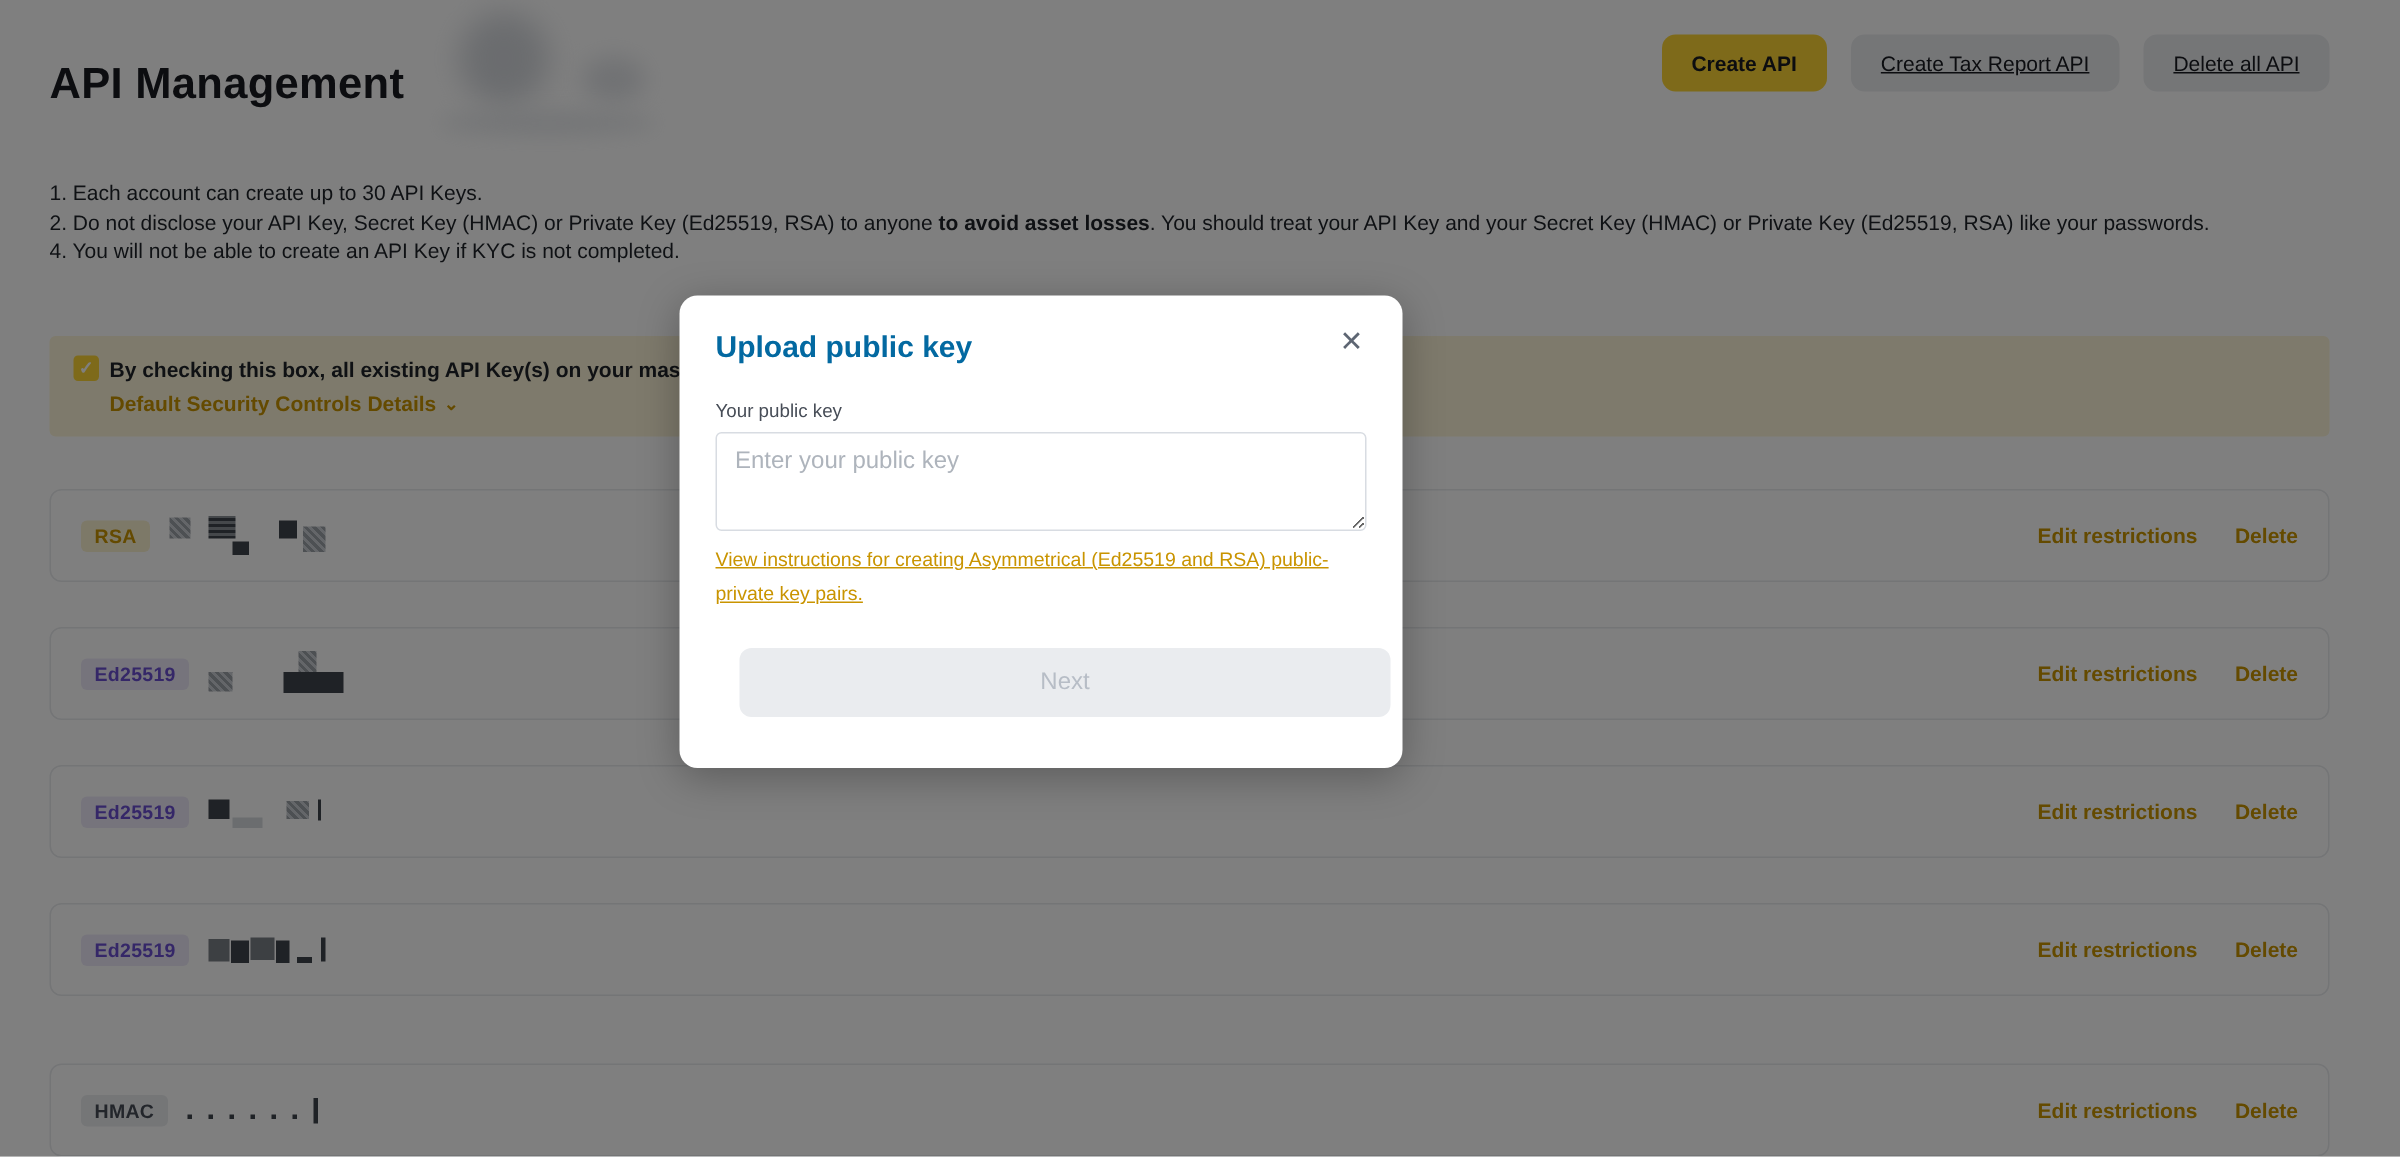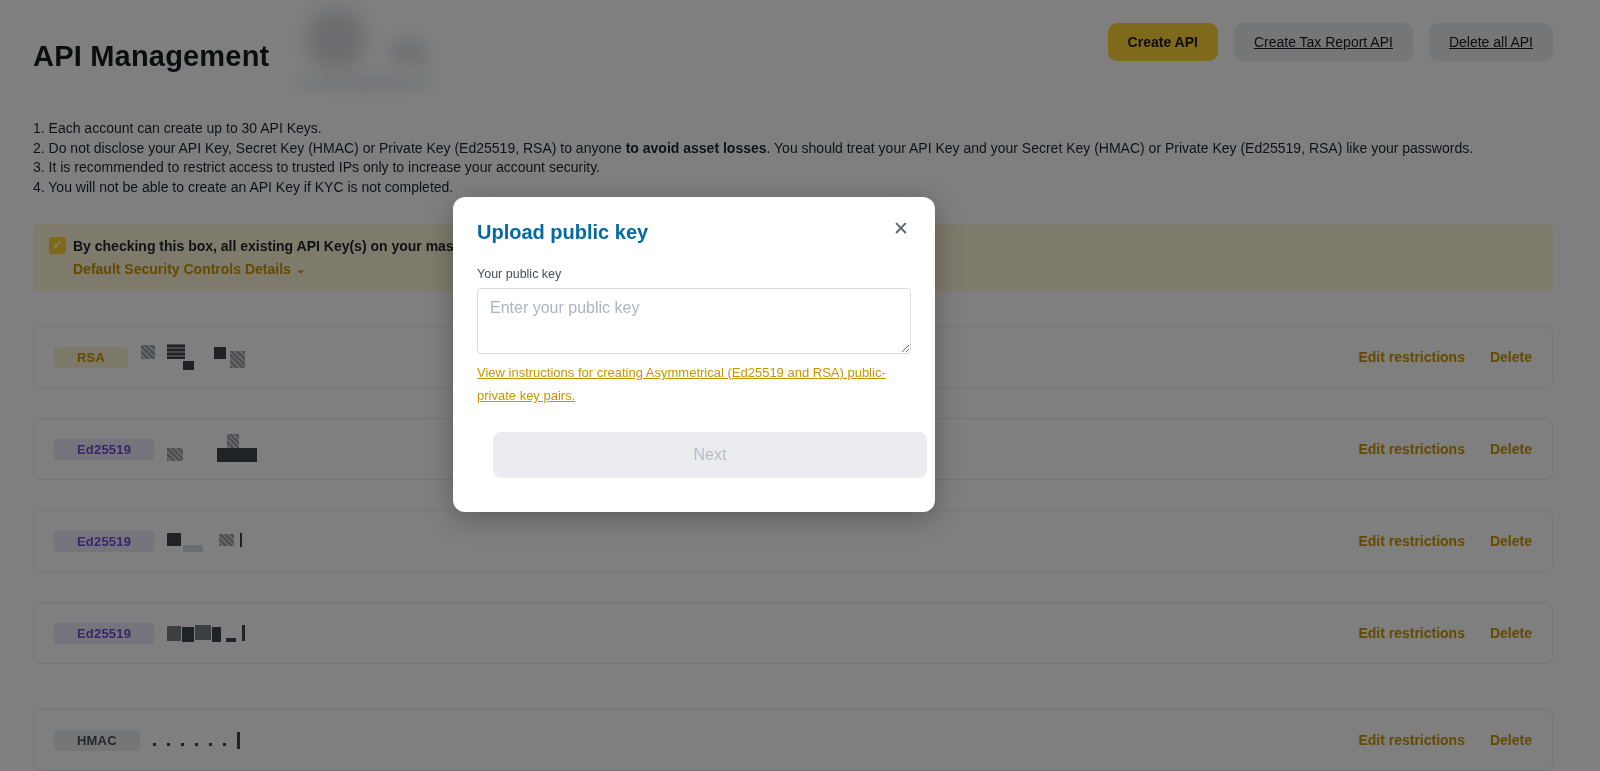--- a/index.html
+++ b/index.html
@@ -35,21 +35,21 @@
               color:#ffffff; font-size:12px; line-height:17px; text-align:center; font-weight:700; cursor:pointer; }
   .banner-text { font-size:14px; font-weight:600; color:#1E2329; line-height:17px; padding-top:1px; white-space:nowrap; overflow:hidden; }
   .banner-link { margin-left:24px; margin-top:6px; font-size:14px; font-weight:600; color:#C99400;
                  cursor:pointer; display:inline-flex; align-items:center; gap:5px; width:max-content; }
   .banner-link .chev { font-size:12px; line-height:10px; }
 
   
   .api-row { position:absolute; left:33px; width:1520px; height:62px;
              border:1px solid #E8EAED; border-radius:8px; background:#ffffff;
              display:flex; align-items:center; padding:0 20px; }
-  .key-badge { font-size:13px; font-weight:700; padding:3px 23px; border-radius:4px; letter-spacing:.2px; }
+  .key-badge { font-size:13px; font-weight:700; padding:3px 9px; border-radius:4px; letter-spacing:.2px; }
   .redacted { display:flex; align-items:center; margin-left:13px; }
   .rb { display:inline-block; margin-right:4px; }
   .tone-d  { background:#3F454D; }
   .tone-m  { background:#7A8087; }
   .tone-l  { background:#D7DADE; }
   .tone-ck { background:repeating-linear-gradient(45deg,#9aa0a6 0 2px,#c9cdd2 2px 4px); }
   .tone-st { background:repeating-linear-gradient(0deg,#3F454D 0 2px,#8a9097 2px 4px); }
   .row-actions { margin-left:auto; display:flex; gap:25px; }
   .row-link { color:#C99400; font-size:14px; font-weight:600; cursor:pointer; white-space:nowrap; }
 
@@ -82,21 +82,20 @@
 
   <div class="top-buttons">
     <button class="btn btn-primary">Create API</button>
     <button class="btn btn-secondary">Create Tax Report API</button>
     <button class="btn btn-secondary">Delete all API</button>
   </div>
 
   <div class="instructions" id="instructions">
       <div><span>1. Each account can create up to 30 API Keys.</span></div>
       <div><span>2. Do not disclose your API Key, Secret Key (HMAC) or Private Key (Ed25519, RSA) to anyone </span><span class="b">to avoid asset losses</span><span>. You should treat your API Key and your Secret Key (HMAC) or Private Key (Ed25519, RSA) like your passwords.</span></div>
-      <div><span>3. It is recommended to restrict access to trusted IPs only to increase your account security.</span></div>
       <div><span>4. You will not be able to create an API Key if KYC is not completed.</span></div>
     </div>
 
   <div class="banner">
     <div class="banner-top">
       <div class="checkbox">✓</div>
       <div class="banner-text">By checking this box, all existing API Key(s) on your master a</div>
     </div>
     <div class="banner-link">
       <span>Default Security Controls Details</span>

